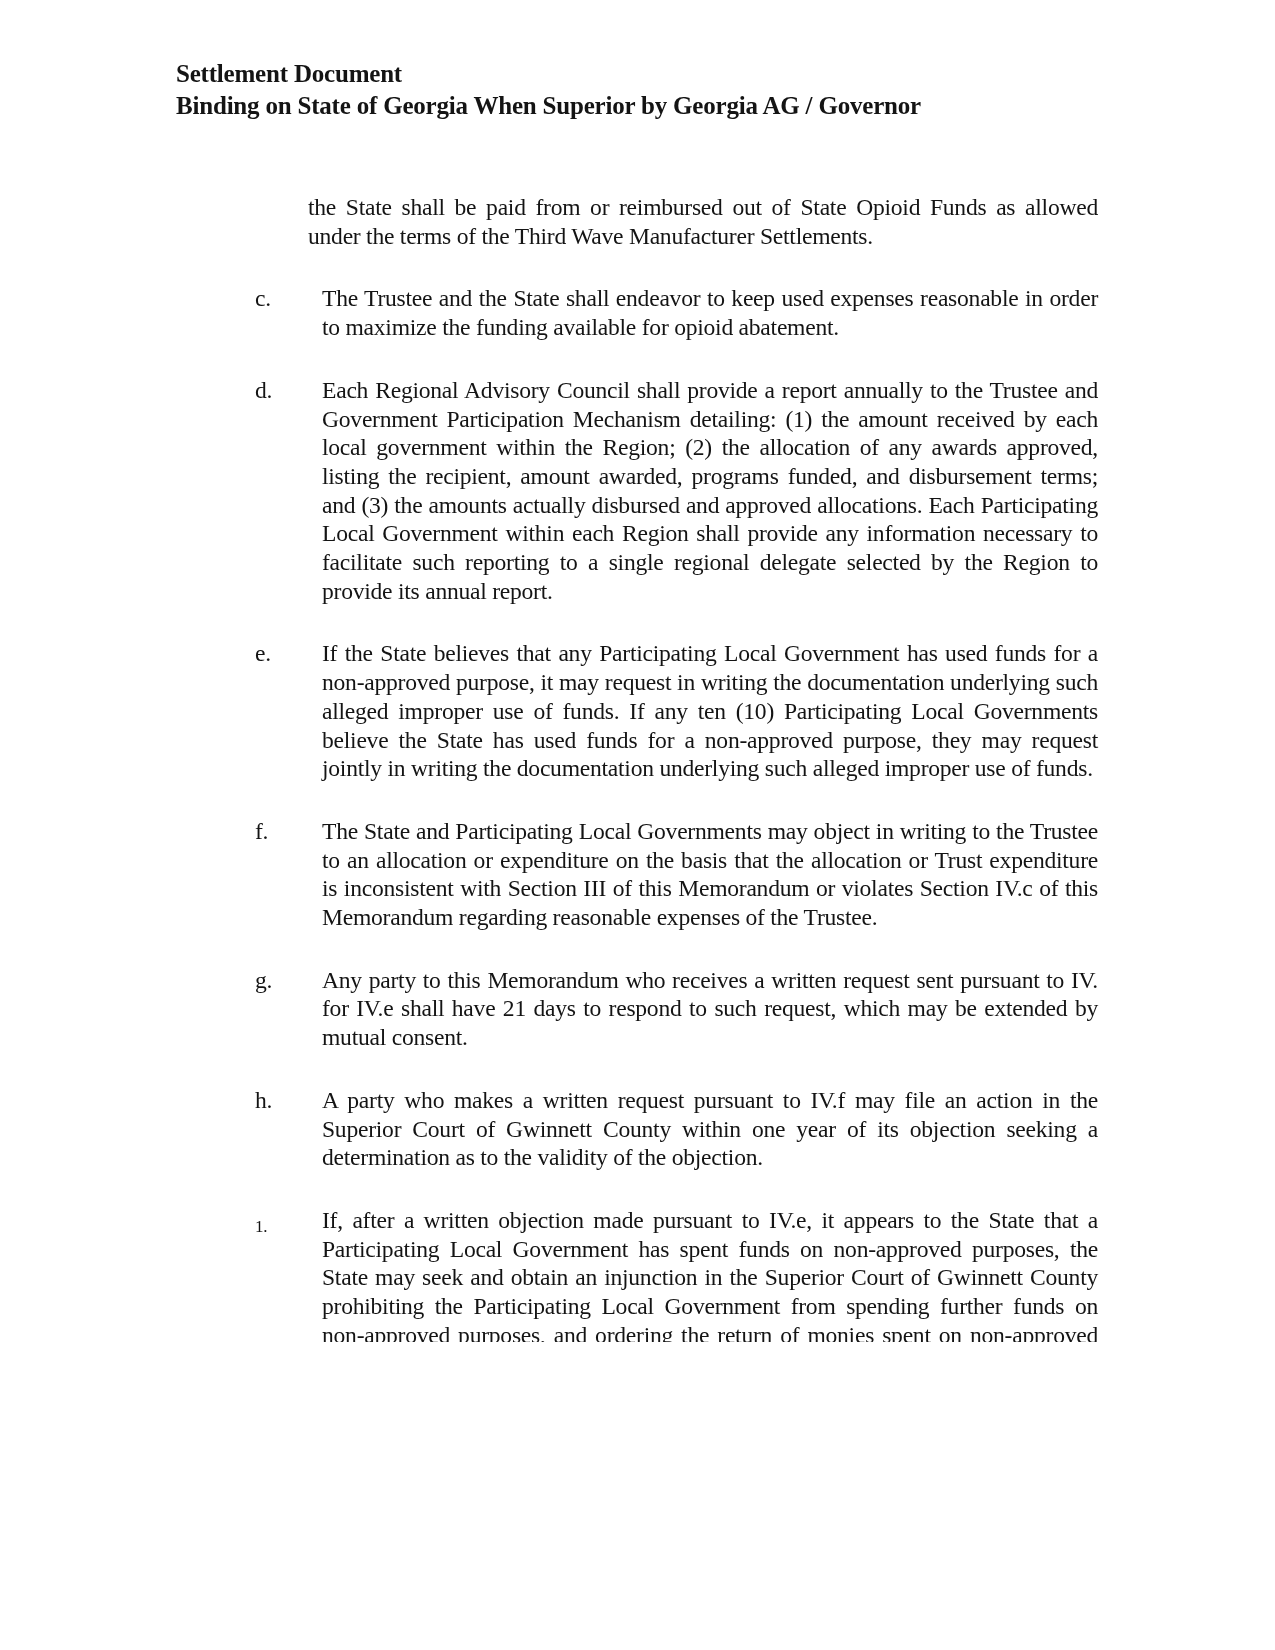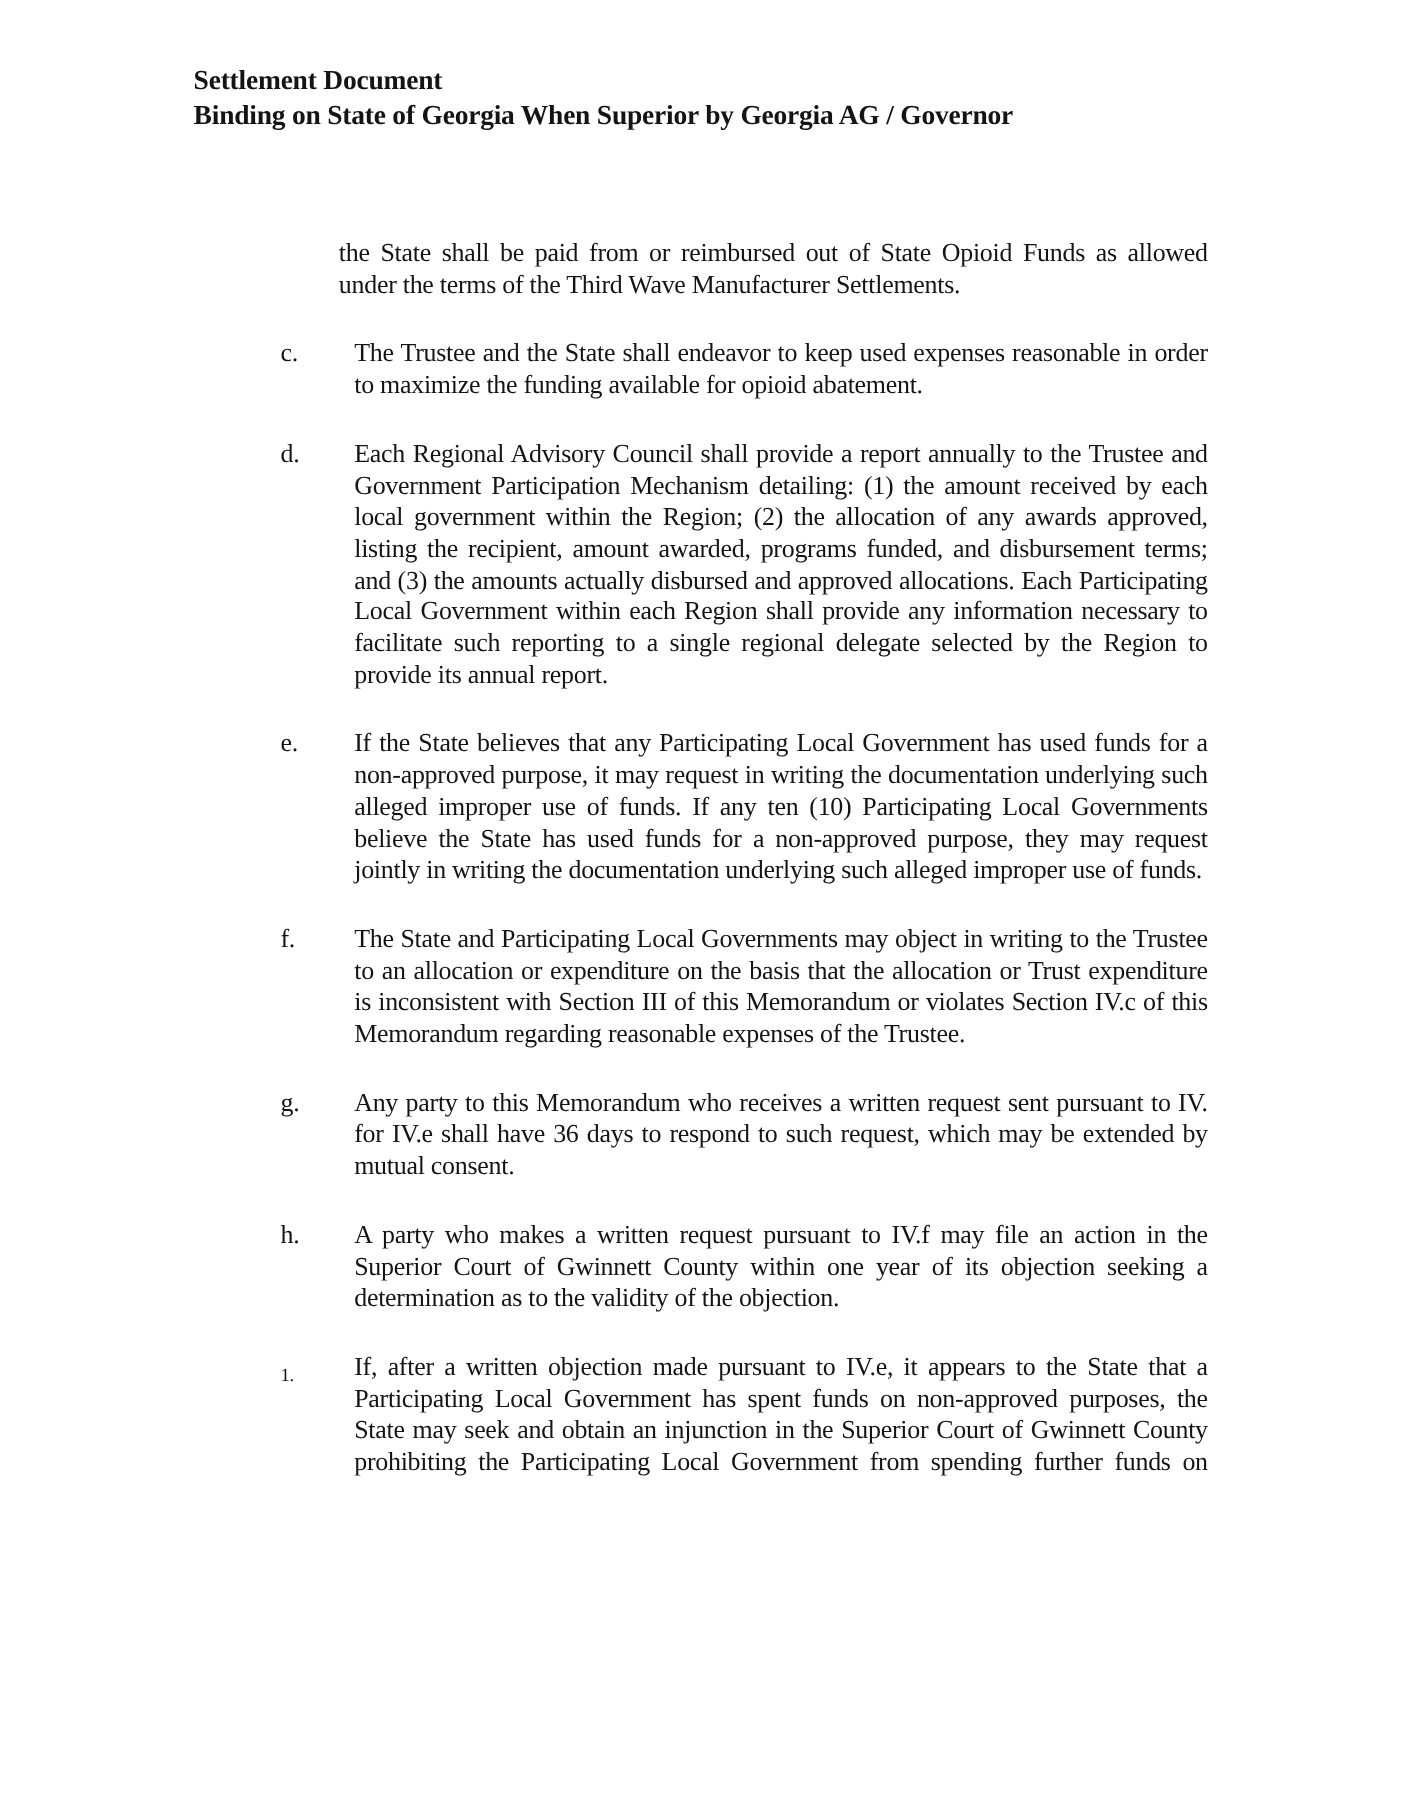--- a/index.html
+++ b/index.html
@@ -22,21 +22,21 @@
     top: 58px;
     font-weight: bold;
     font-size: 25px;
     line-height: 32px;
     letter-spacing: -0.2px;
     white-space: nowrap;
   }
   .doc-body {
     position: absolute;
     left: 322px;
-    top: 216px;
+    top: 193px;
     width: 776px;
   }
   .para {
     position: relative;
     font-size: 23.6px;
     line-height: 28.7px;
     letter-spacing: -0.25px;
     text-align: justify;
     margin: 0 0 34px 0;
   }
@@ -100,21 +100,21 @@
       <p class="ptext">If the State believes that any Participating Local Government has used funds for a non-approved purpose, it may request in writing the documentation underlying such alleged improper use of funds.  If any ten (10) Participating Local Governments believe the State has used funds for a non-approved purpose, they may request jointly in writing the documentation underlying such alleged improper use of funds.</p>
     </div>
 
     <div class="para">
       <span class="marker">f.</span>
       <p class="ptext">The State and Participating Local Governments may object in writing to the Trustee to an allocation or expenditure on the basis that the allocation or Trust expenditure is inconsistent with Section III of this Memorandum or violates Section IV.c of this Memorandum regarding reasonable expenses of the Trustee.</p>
     </div>
 
     <div class="para">
       <span class="marker">g.</span>
-      <p class="ptext">Any party to this Memorandum who receives a written request sent pursuant to IV. for IV.e shall have 36 days to respond to such request, which may be extended by mutual consent.</p>
+      <p class="ptext">Any party to this Memorandum who receives a written request sent pursuant to IV. for IV.e shall have 21 days to respond to such request, which may be extended by mutual consent.</p>
     </div>
 
     <div class="para">
       <span class="marker">h.</span>
       <p class="ptext">A party who makes a written request pursuant to IV.f may file an action in the Superior Court of Gwinnett County within one year of its objection seeking a determination as to the validity of the objection.</p>
     </div>
 
     <div class="para">
       <span class="marker small">1.</span>
       <p class="ptext"><span>If, after a written objection made pursuant to IV.e, it appears to the State that a Participating Local Government has spent funds on non-approved purposes, the State may seek and obtain an injunction in the Superior Court of Gwinnett County prohibiting the Participating Local Government from spending further funds on non-approved purposes, and ordering the return of monies spent on non-approved purposes.</span><span class="tail">So long as any such action is</span></p>

